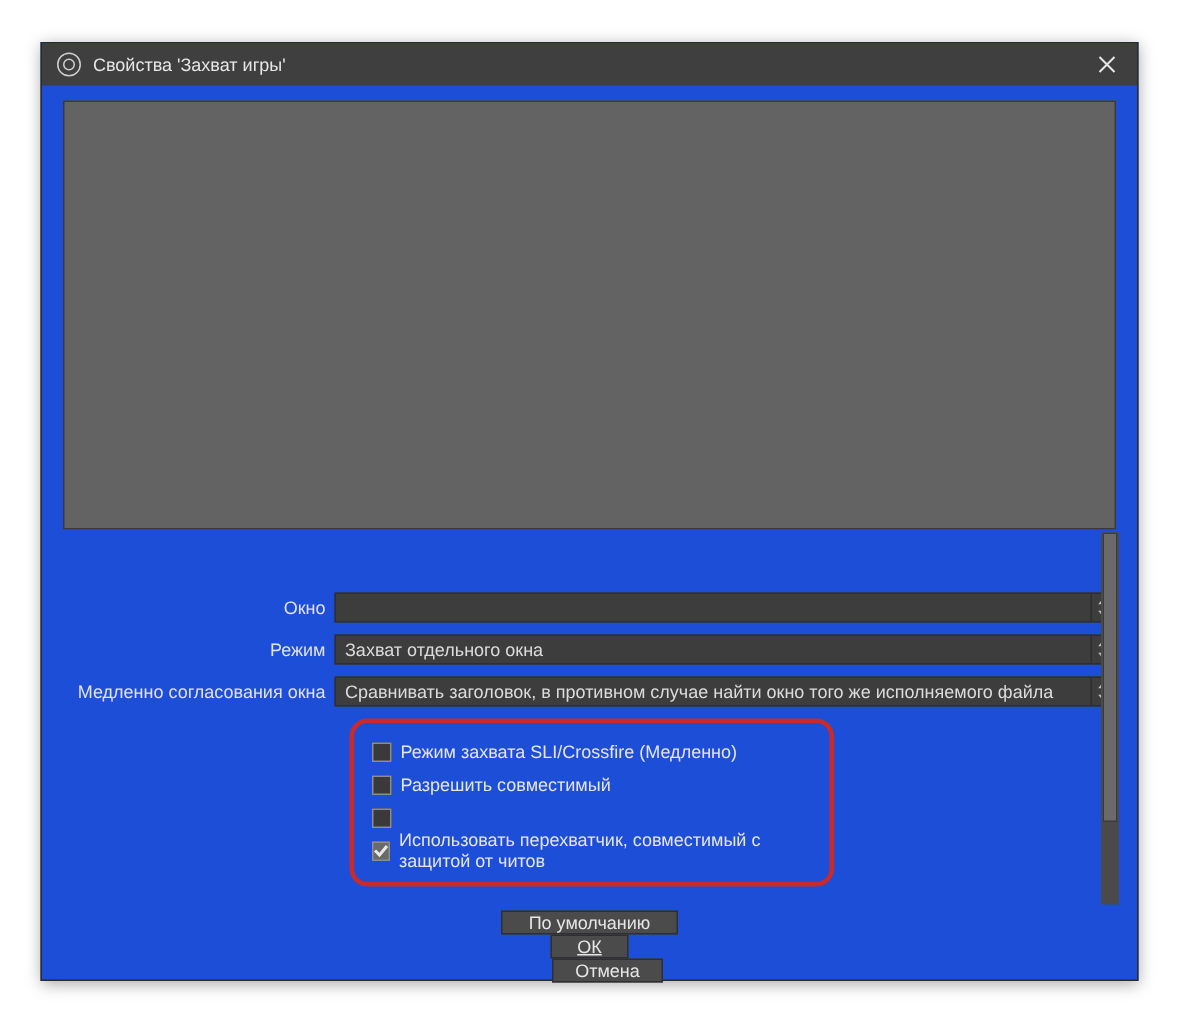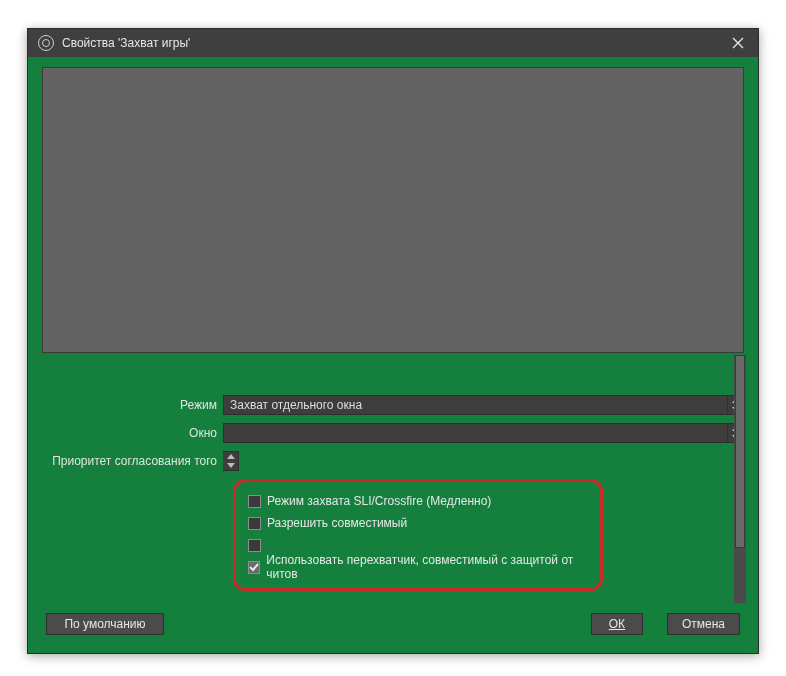--- a/index.html
+++ b/index.html
@@ -1,45 +1,45 @@
 <!DOCTYPE html>
 <html><head>
 <meta charset="utf-8">
 <style>
   * { box-sizing: border-box; margin: 0; padding: 0; }
   html, body { width: 786px; height: 676px; overflow: hidden; font-family: "Segoe UI", Arial, sans-serif; font-size: 12px; background: #fff; }
   .outer { position: absolute; left: 0; top: 0; width: 786px; height: 676px; background: #fff; }
-  .dialog { position: absolute; left: 27px; top: 28px; width: 732px; height: 626px; background: #15803d; border: 1px solid #2b2b2b; box-shadow: 0 2px 10px rgba(0,0,0,.35); display: flex; flex-direction: column; }
+  .dialog { position: absolute; left: 27px; top: 28px; width: 732px; height: 626px; background: #1d4ed8; border: 1px solid #2b2b2b; box-shadow: 0 2px 10px rgba(0,0,0,.35); display: flex; flex-direction: column; }
   .titlebar { height: 28px; background: #3f3f3f; display: flex; align-items: center; padding: 0 8px 0 10px; color: #e6e6e6; }
   .titlebar .app-icon { width: 16px; height: 16px; border: 1.5px solid #cfcfcf; border-radius: 50%; margin-right: 8px; position: relative; }
   .titlebar .app-icon::after { content:""; position:absolute; left:3px; top:3px; width:6px; height:6px; border:1.5px solid #cfcfcf; border-radius:50%; }
   .titlebar .title { flex: 1 1 auto; font-size: 12px; }
   .titlebar .close { width: 24px; height: 24px; display:flex; align-items:center; justify-content:center; cursor:pointer; color:#e6e6e6; }
   .titlebar .close svg { width:12px; height:12px; }
   .body { flex: 1 1 auto; padding: 10px 14px 12px 14px; display:flex; flex-direction:column; }
   .preview-wrap { position:relative; }
   .preview { width: 100%; height: 286px; background: #636363; border: 1px solid #3a3a3a; }
   .scrollbar-v { position:absolute; right: -0px; top: 337px; width: 12px; bottom: 48px; background: #4a4a4a; }
   .scrollbar-v .thumb { position:absolute; left:1px; right:1px; top:0; height:78%; background:#6a6a6a; border:1px solid #3a3a3a; }
 
   .form-area { position: relative; flex: 1 1 auto; padding-top: 40px; }
   .row { display:flex; align-items:center; height: 24px; margin-bottom: 4px; }
   .row .label { width: 181px; text-align:right; padding-right: 6px; color:#e2e2e2; }
   .row .select { flex:1 1 auto; height: 20px; background:#3d3d3d; border:1px solid #2f2f2f; color:#dcdcdc; padding: 0 22px 0 6px; position:relative; display:flex; align-items:center; overflow:hidden; white-space:nowrap; }
   .row .spin { width: 16px; height: 20px; border:1px solid #2f2f2f; border-left:none; background:#3d3d3d; display:flex; flex-direction:column; }
   .row .spin div { flex:1; display:flex; align-items:center; justify-content:center; }
   .row .spin svg { width:8px; height:5px; fill:#bdbdbd; }
 
-  .check-block { position:absolute; left:191px; top: 126px; width: 370px; padding: 8px 14px 10px 12px; border: 3px solid #cb2a2a; border-radius: 12px; }
+  .check-block { position:absolute; left:191px; top: 126px; width: 323px; padding: 8px 14px 10px 12px; border: 3px solid #cb2a2a; border-radius: 12px; }
   .check-row { display:flex; align-items:center; height: 22px; color:#e6e6e6; gap:6px; }
   .cb { width:13px; height:13px; border:1px solid #8d8d8d; background:#3a3a3a; display:inline-flex; align-items:center; justify-content:center; }
   .cb.checked { background:#6a6a6a; }
   .cb.checked svg { width:10px; height:10px; stroke:#e8e8e8; stroke-width:2; fill:none; }
 
-  .footer { height: 34px; display:flex; align-items:center; padding: 0 4px; }
+  .footer { height: 34px; display:flex; align-items:center; padding: 0 4px; flex-direction: column; }
   .btn { height:22px; background:#4b4b4b; border:1px solid #2f2f2f; color:#e6e6e6; padding:0 14px; display:inline-flex; align-items:center; justify-content:center; cursor:pointer; font-size:12px; }
   .footer .spacer { flex:1 1 auto; }
   .footer .btn + .btn { margin-left:24px; }
   .btn.default-btn { min-width: 118px; }
   .btn.ok-btn { min-width: 52px; text-decoration: underline; }
   .btn.cancel-btn { min-width: 72px; }
 </style>
 </head>
 <body>
 
@@ -56,59 +56,62 @@
     </div>
 
     <div class="body">
       <div class="preview-wrap">
         <div class="preview"></div>
       </div>
 
       <div class="form-area">
 
         <div class="row">
+          <div class="label">Окно</div>
+          <div class="select">
+              <span></span>
+            </div>
+          <div class="spin">
+            <div>
+                <svg viewBox="0 0 8 5">
+                  <path d="M0 5 L4 0 L8 5 Z"></path>
+                </svg>
+              </div>
+            <div>
+                <svg viewBox="0 0 8 5">
+                  <path d="M0 0 L4 5 L8 0 Z"></path>
+                </svg>
+              </div>
+          </div>
+        </div>
+
+        <div class="row">
           <div class="label">Режим</div>
           <div class="select">
               <span>Захват отдельного окна</span>
             </div>
           <div class="spin">
             <div>
                 <svg viewBox="0 0 8 5">
                   <path d="M0 5 L4 0 L8 5 Z"></path>
                 </svg>
               </div>
             <div>
                 <svg viewBox="0 0 8 5">
                   <path d="M0 0 L4 5 L8 0 Z"></path>
                 </svg>
               </div>
           </div>
         </div>
 
         <div class="row">
-          <div class="label">Окно</div>
+          <div class="label">Медленно согласования окна</div>
           <div class="select">
-              <span></span>
+              <span>Сравнивать заголовок, в противном случае найти окно того же исполняемого файла</span>
             </div>
-          <div class="spin">
-            <div>
-                <svg viewBox="0 0 8 5">
-                  <path d="M0 5 L4 0 L8 5 Z"></path>
-                </svg>
-              </div>
-            <div>
-                <svg viewBox="0 0 8 5">
-                  <path d="M0 0 L4 5 L8 0 Z"></path>
-                </svg>
-              </div>
-          </div>
-        </div>
-
-        <div class="row">
-          <div class="label">Приоритет согласования того</div>
           <div class="spin">
             <div>
                 <svg viewBox="0 0 8 5">
                   <path d="M0 5 L4 0 L8 5 Z"></path>
                 </svg>
               </div>
             <div>
                 <svg viewBox="0 0 8 5">
                   <path d="M0 0 L4 5 L8 0 Z"></path>
                 </svg>

